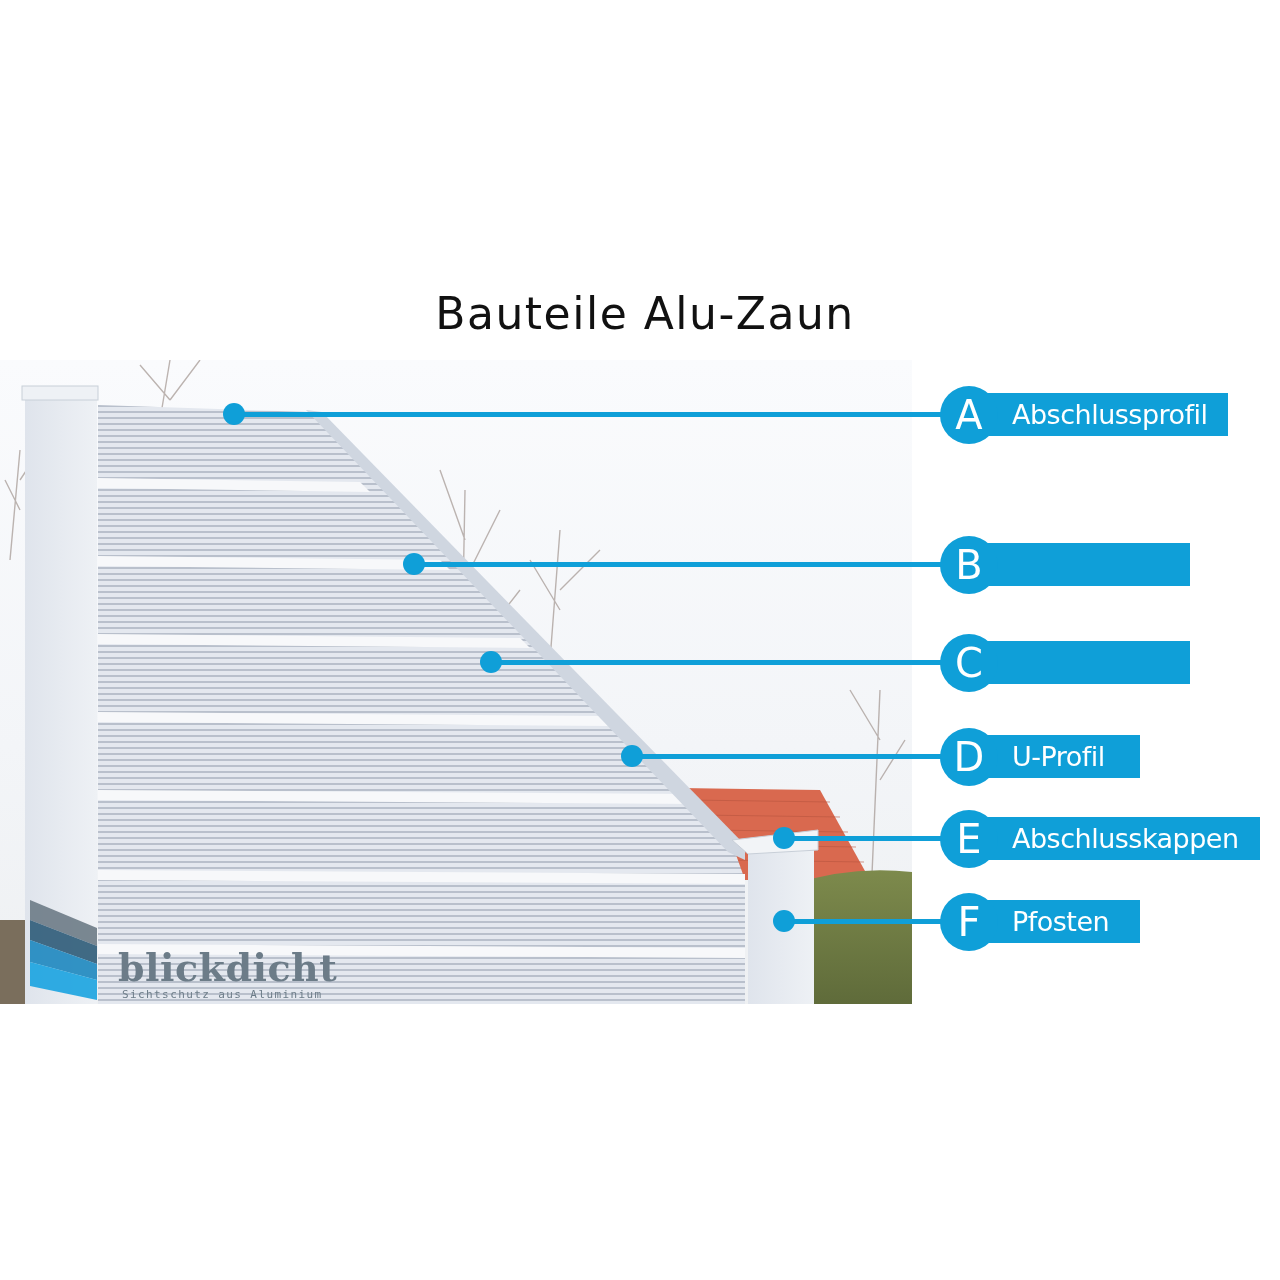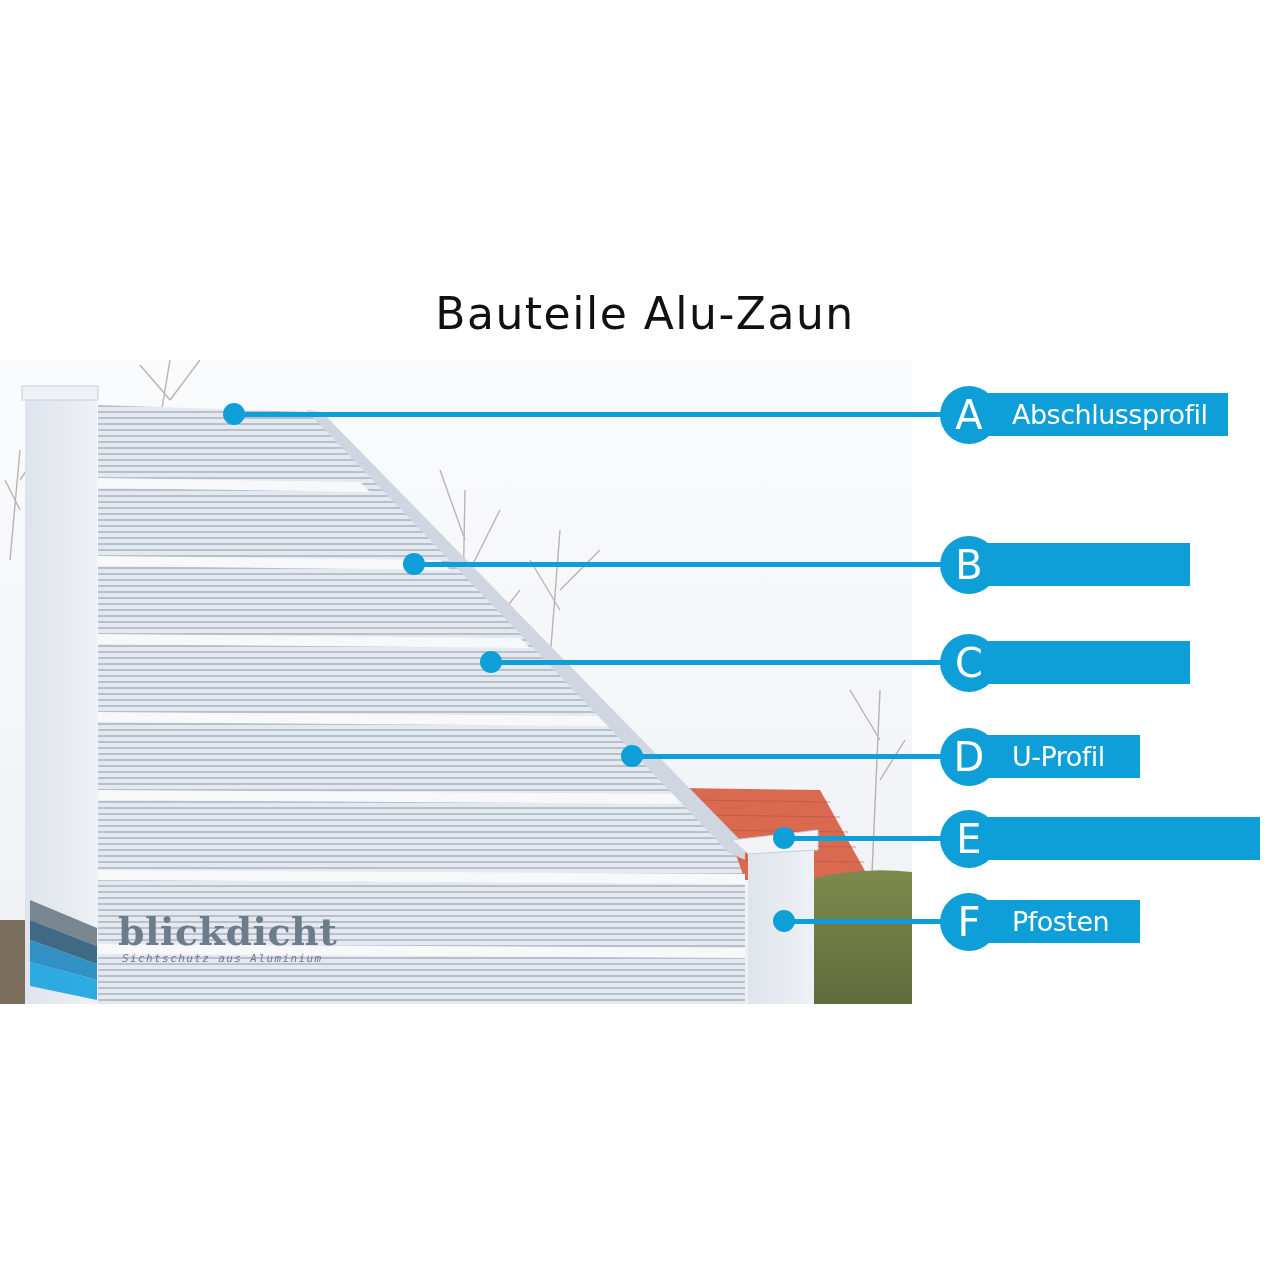--- a/index.html
+++ b/index.html
@@ -13,22 +13,22 @@
   .line { position:absolute; height:5px; background:#0f9fd8; }
   .dot { position:absolute; width:22px; height:22px; border-radius:50%; background:#0f9fd8; }
   .callout { position:absolute; height:56px; }
   .callout .bar { position:absolute; left:26px; top:7px; height:43px; background:#0f9fd8; }
   .callout .circle { position:absolute; left:0; top:0; width:58px; height:58px; border-radius:50%;
             background:#0f9fd8; color:#fff; font-size:40px; line-height:58px; text-align:center;
             font-family:"DejaVu Sans", sans-serif; }
   .callout .label { position:absolute; left:72px; top:7px; height:25px; line-height:43px; color:#fff;
             font-size:27px; white-space:nowrap; font-family:"DejaVu Sans", sans-serif; letter-spacing:-0.5px; }
   .brand { position:absolute; left:118px; top:912px; color:#6c7c88; }
-  .brand .name { font-family:"DejaVu Serif", serif; font-weight:bold; font-size:38px; letter-spacing:0.5px; line-height:40px; }
-  .brand .tag { font-family:"DejaVu Sans Mono", monospace; font-size:11px; letter-spacing:1.4px; margin-top:0px; padding-left:4px;font-style:italic; }
+  .brand .name { font-family:"DejaVu Serif", serif; font-weight:bold; font-size:38px; letter-spacing:0.5px; line-height:40px;margin-top:36px; }
+  .brand .tag { font-family:"DejaVu Sans Mono", monospace; font-size:11px; letter-spacing:1.4px; margin-top:0px; padding-left:4px; }
 </style>
 </head>
 <body>
 
 <div class="title">Bauteile Alu-Zaun</div>
 
 <div class="photo">
   <svg width="912" height="644" viewBox="0 0 912 644">
     <defs>
       <pattern id="slats" width="10" height="6" patternUnits="userSpaceOnUse">
@@ -132,19 +132,20 @@
 
 <div class="callout" style="left:940px; top:728px; width:210px;">
   <div class="bar" style="width:174px;"></div>
   <div class="circle">D</div>
   <div class="label">U-Profil</div>
 </div>
 
 <div class="callout" style="left:940px; top:810px; width:330px;">
   <div class="bar" style="width:294px;"></div>
   <div class="circle">E</div>
+  <div class="label">Abschlusskappen</div>
 </div>
 
 <div class="callout" style="left:940px; top:893px; width:210px;">
   <div class="bar" style="width:174px;"></div>
   <div class="circle">F</div>
   <div class="label">Pfosten</div>
 </div>
 
 </body></html>

